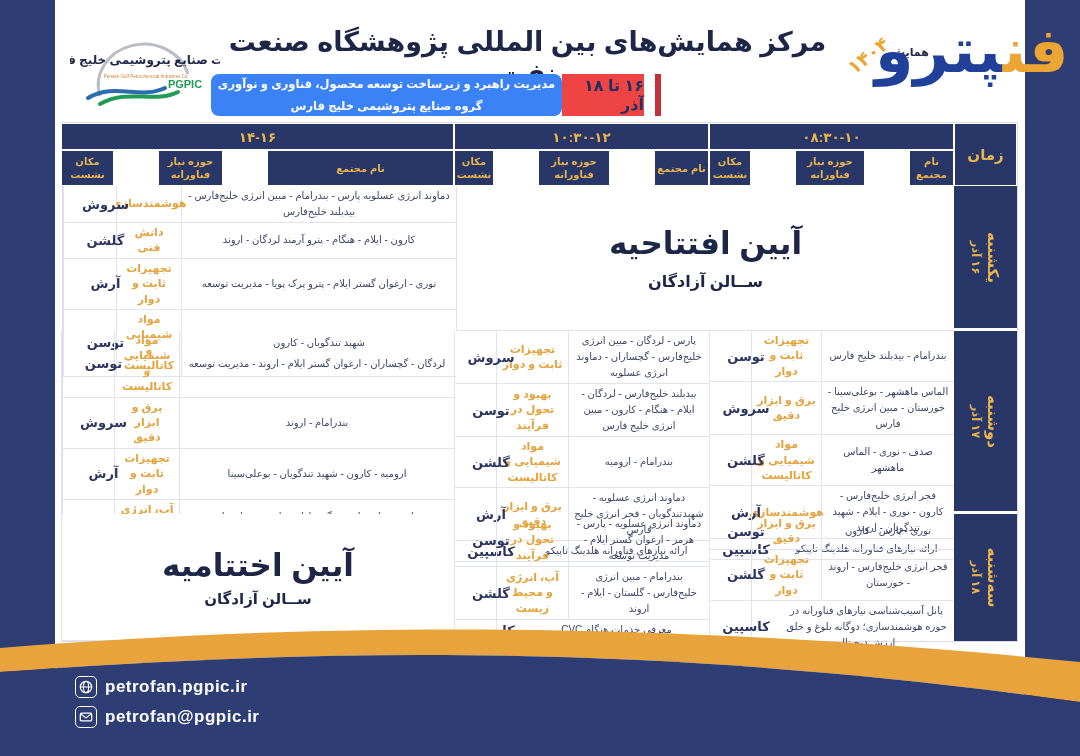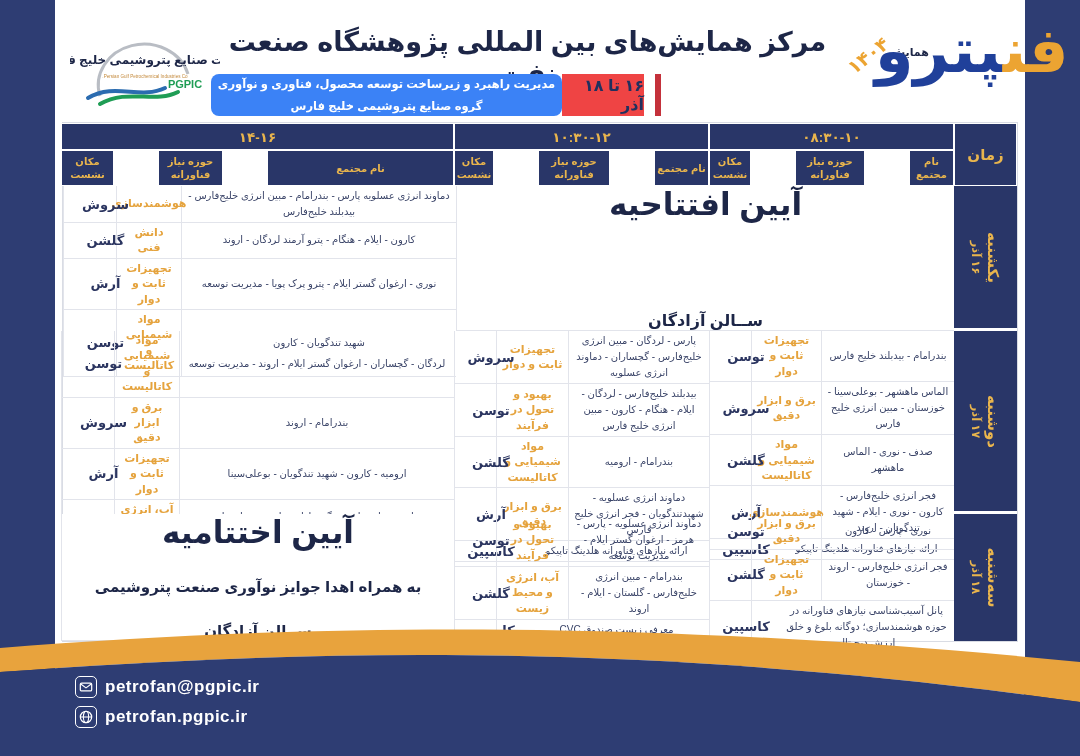--- a/index.html
+++ b/index.html
@@ -77,21 +77,21 @@
   .td-complex { flex:1; font-size:10px; color:#3a4468; line-height:1.6; }
   .td-need { flex:none; font-size:11px; color:#e5a33d; font-weight:bold; line-height:1.4; }
   .td-venue { flex:none; font-size:13px; font-weight:bold; color:#2b3560;padding-left:36px; }
   .b1 .td-need { width:70px; } .b1 .td-venue { width:42px; }
   .b2 .td-need { width:72px; } .b2 .td-venue { width:40px; }
   .b3 .td-need { width:65px; } .b3 .td-venue { width:53px; }
   .td-panel { flex:1; font-size:10px; color:#3a4468; line-height:1.6;padding-left:32px; }
 
   .merged-cell {
     border-left:1px solid #e2e4eb; border-bottom:1px solid #e2e4eb;
-    display:flex; flex-direction:column; align-items:center; justify-content:space-between; gap:10px;
+    display:flex; flex-direction:column; align-items:center; justify-content:center; gap:10px;
     background:#ffffff;
   }
   .merged-title { font-size:31px; font-weight:bold; color:#1d2647; letter-spacing:2px; }
   .merged-sub { font-size:16px; font-weight:bold; color:#1d2647; letter-spacing:4px; }
   .closing-line2 { font-size:15px; font-weight:bold; color:#1d2647; letter-spacing:1px; }
 
   
   .bottom-curve { position:absolute; left:0; top:610px; width:1080px; height:146px; }
   .footer-links { position:absolute; left:75px; top:676px; z-index:5; display:flex; flex-direction:column; gap:8px; direction:ltr; }
   .flink { display:flex; align-items:center; gap:8px; color:#ffffff; font-size:17px; font-weight:bold; letter-spacing:0.5px; }
@@ -309,51 +309,50 @@
         <div class="td td-complex">دماوند انرژی عسلویه - پارس - هرمز - ارغوان گستر ایلام - مدیریت توسعه</div>
         <div class="td td-need">بهبود و تحول در فرآیند</div>
         <div class="td td-venue">توسن</div>
       </div>
       <div class="brow">
         <div class="td td-complex">بندرامام - مبین انرژی خلیج‌فارس - گلستان - ایلام - اروند</div>
         <div class="td td-need">آب، انرژی و محیط زیست</div>
         <div class="td td-venue">گلشن</div>
       </div>
       <div class="brow">
-        <div class="td td-panel">معرفی زیست صندوق CVC</div>
+        <div class="td td-panel">معرفی خدمات هنگام CVC</div>
         <div class="td td-venue">کاسپین</div>
       </div>
     </div>
     <div class="merged-cell w-b3" style="gap:6px">
       <div class="merged-title">آیین اختتامیه</div>
-      <div class="closing-line2">به همراه اهدا جوایز نوآوری صنعت پتروشیمی</div>
       <div class="merged-sub" style="font-size:15px">ســالن آزادگان</div>
     </div>
   </div>
 
 </div>
 
 <svg class="bottom-curve" viewBox="0 0 1080 146" preserveAspectRatio="none">
   <path d="M0,38 C300,14 640,8 1080,52 L1080,92 C640,30 300,40 0,62 Z" fill="#e8a33d"></path>
   <path d="M0,62 C300,40 640,30 1080,92 L1080,146 L0,146 Z" fill="#2e3d73"></path>
 </svg>
 
 <div class="footer-links">
-  <div class="flink">
-    <span class="ficon">
-      <svg width="14" height="14" viewBox="0 0 16 16">
-          <rect x="1.5" y="3.5" width="13" height="9" rx="1.5" fill="none" stroke="#fff" stroke-width="1.4"></rect>
-          <path d="M2,4.5 L8,9 L14,4.5" fill="none" stroke="#fff" stroke-width="1.3"></path>
-        </svg>
-    </span>
-    <span>petrofan@pgpic.ir</span>
-  </div>
   <div class="flink">
     <span class="ficon">
       <svg width="14" height="14" viewBox="0 0 16 16">
           <circle cx="8" cy="8" r="6.5" fill="none" stroke="#fff" stroke-width="1.4"></circle>
           <ellipse cx="8" cy="8" rx="3" ry="6.5" fill="none" stroke="#fff" stroke-width="1.2"></ellipse>
           <line x1="1.5" y1="8" x2="14.5" y2="8" stroke="#fff" stroke-width="1.2"></line>
         </svg>
     </span>
     <span>petrofan.pgpic.ir</span>
   </div>
+  <div class="flink">
+    <span class="ficon">
+      <svg width="14" height="14" viewBox="0 0 16 16">
+          <rect x="1.5" y="3.5" width="13" height="9" rx="1.5" fill="none" stroke="#fff" stroke-width="1.4"></rect>
+          <path d="M2,4.5 L8,9 L14,4.5" fill="none" stroke="#fff" stroke-width="1.3"></path>
+        </svg>
+    </span>
+    <span>petrofan@pgpic.ir</span>
+  </div>
 </div>
 
 </body></html>

